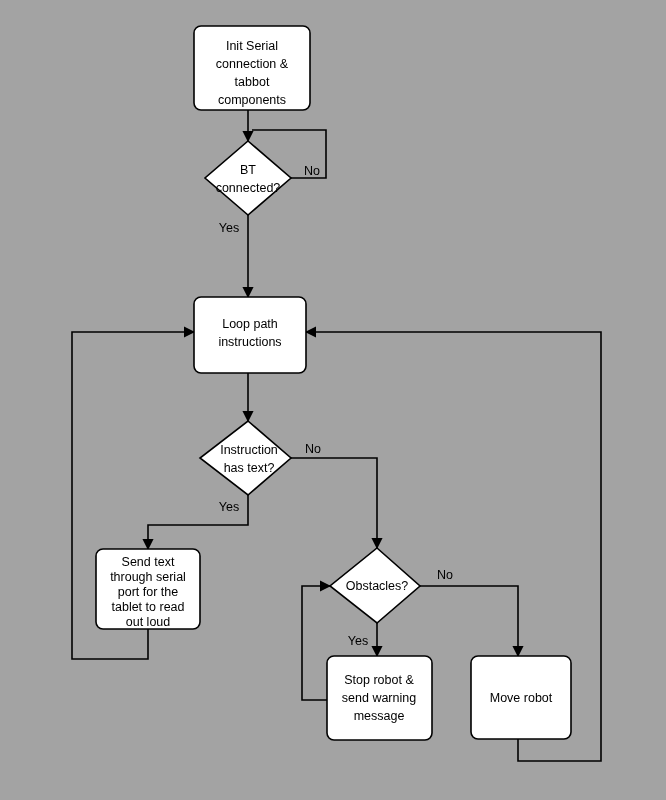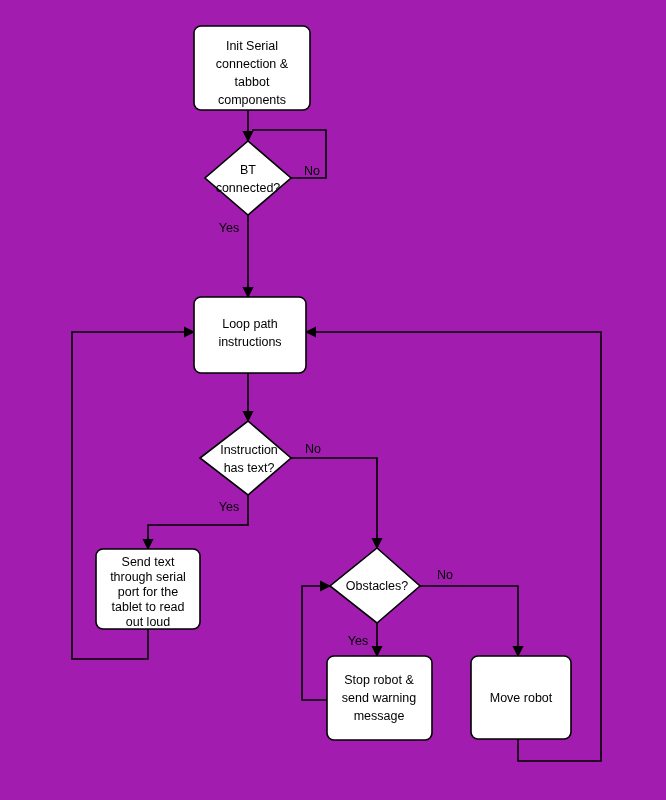--- a/index.html
+++ b/index.html
@@ -7,21 +7,21 @@
     padding: 0;
     background: #ffffff;
   }
   body {
     font-family: "Liberation Sans", sans-serif;
   }
   #flowchart-root {
     position: relative;
     width: 666px;
     height: 800px;
-    background: #a21caf;
+    background: #a3a3a3;
     overflow: hidden;
   }
   svg.diagram {
     display: block;
     width: 666px;
     height: 800px;
   }
   .node-shape {
     fill: #ffffff;
     stroke: #000000;

